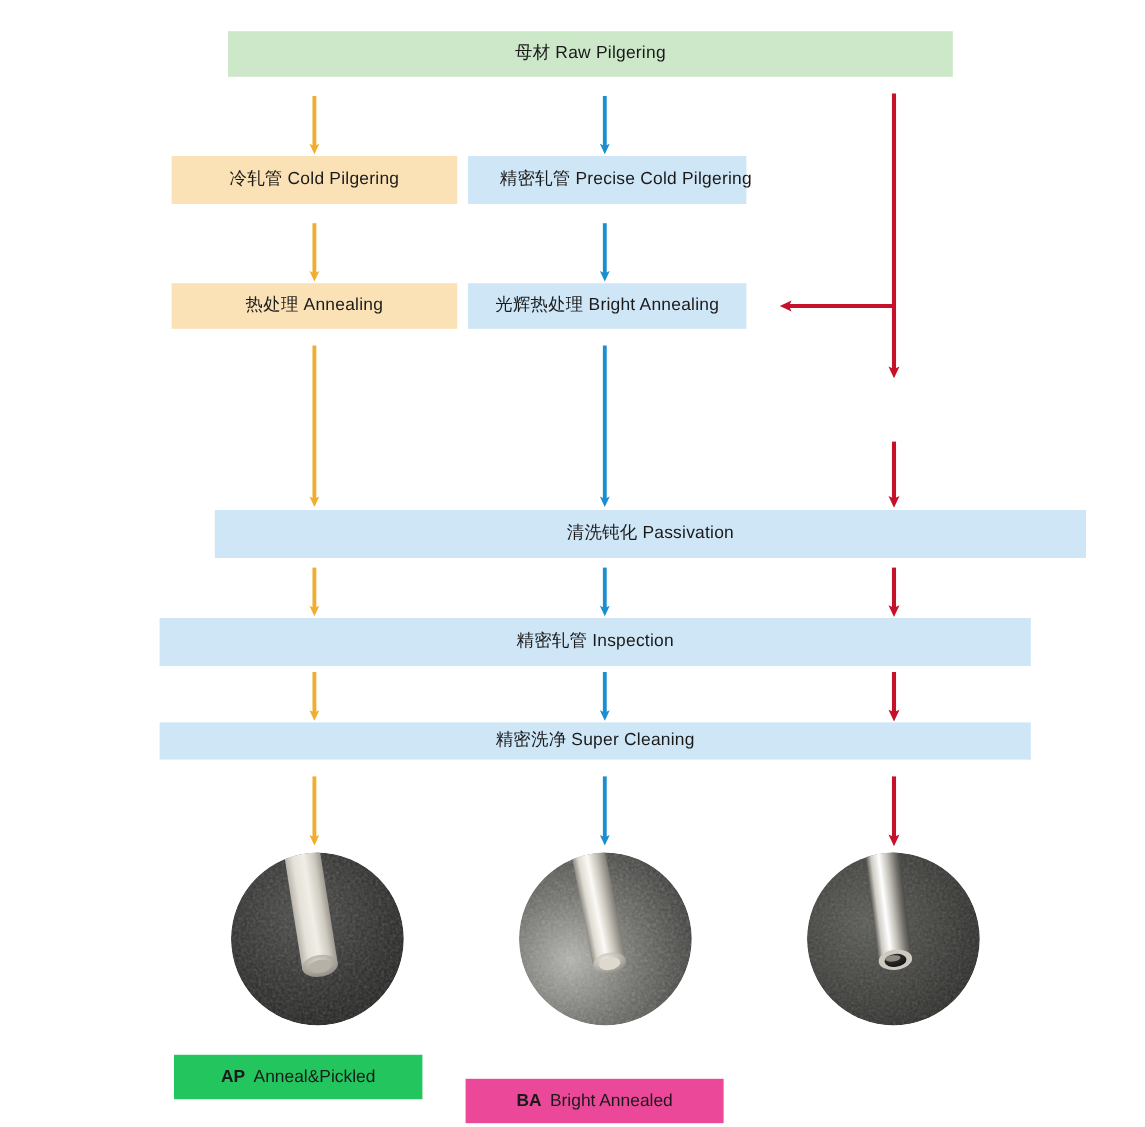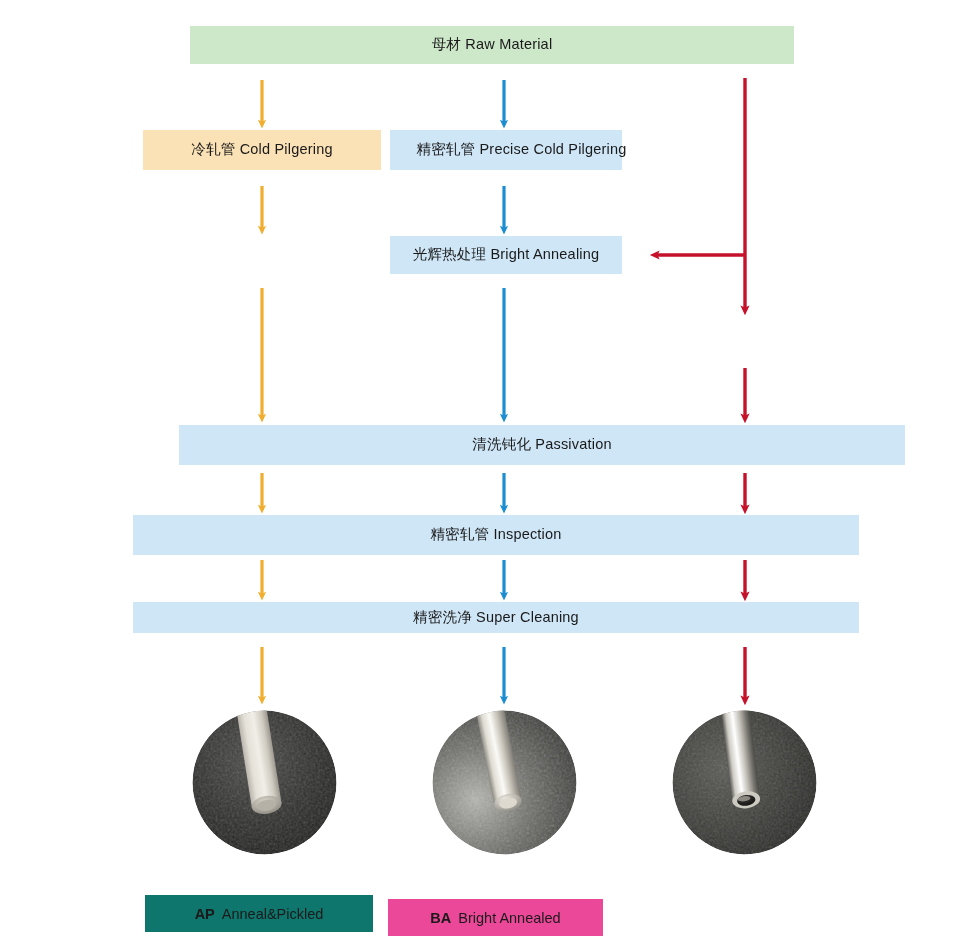--- a/index.html
+++ b/index.html
@@ -94,26 +94,27 @@
     <g stroke="#c5112a" stroke-width="3.4" fill="none">
       <line x1="745" y1="78" x2="745" y2="310" marker-end="url(#headR)"></line>
       <line x1="745" y1="255" x2="655" y2="255" marker-end="url(#headR)"></line>
       <line x1="745" y1="368" x2="745" y2="418" marker-end="url(#headR)"></line>
       <line x1="745" y1="473" x2="745" y2="509" marker-end="url(#headR)"></line>
       <line x1="745" y1="560" x2="745" y2="596" marker-end="url(#headR)"></line>
       <line x1="745" y1="647" x2="745" y2="700" marker-end="url(#headR)"></line>
     </g>
   </svg>
 
-  <div class="box box-green" style="left:190px; top:26px; width:604px; height:38px;">母材 Raw Material</div>
+  <div class="box box-green" style="left:190px; top:26px; width:604px; height:38px;">母材 Raw Pilgering</div>
 
   <div class="box box-orange" style="left:143px; top:130px; width:238px; height:40px;">冷轧管 Cold Pilgering</div>
 
   <div class="box box-blue" style="left:390px; top:130px; width:232px; height:40px;padding-left:31px;">精密轧管 Precise Cold Pilgering</div>
 
+  <div class="box box-orange" style="left:143px; top:236px; width:238px; height:38px;">热处理 Annealing</div>
 
   <div class="box box-blue" style="left:390px; top:236px; width:232px; height:38px;">光辉热处理 Bright Annealing</div>
 
 
   <div class="box box-blue" style="left:133px; top:425px; width:726px; height:40px;margin-left:46px;">清洗钝化 Passivation</div>
 
   <div class="box box-blue" style="left:133px; top:515px; width:726px; height:40px;">精密轧管 Inspection</div>
 
   <div class="box box-blue" style="left:133px; top:602px; width:726px; height:31px;">精密洗净 Super Cleaning</div>
 
@@ -241,21 +242,21 @@
         <g transform="rotate(-7 72 72)">
           <rect x="58" y="-14" width="28" height="104" fill="url(#tubeEP)"></rect>
           <ellipse cx="72" cy="90" rx="14" ry="8.4" fill="#cdcac2"></ellipse>
           <ellipse cx="72" cy="90.5" rx="9.2" ry="5.4" fill="url(#boreEP)"></ellipse>
           <ellipse cx="70" cy="88.6" rx="6.4" ry="2.6" fill="#9b9890" opacity="0.85"></ellipse>
         </g>
       </g>
     </svg>
   </div>
 
-  <div class="legend" style="left:145px; top:879px; width:228px; height:37px; background:#0f766e;margin-top:16px;">
+  <div class="legend" style="left:145px; top:879px; width:207px; height:37px; background:#22c55e;">
     <span class="code">AP</span>
     <span>Anneal&amp;Pickled</span>
   </div>
 
   <div class="legend" style="left:388px; top:879px; width:215px; height:37px; background:#ec4899;margin-top:20px;">
     <span class="code">BA</span>
     <span>Bright Annealed</span>
   </div>
 
 

